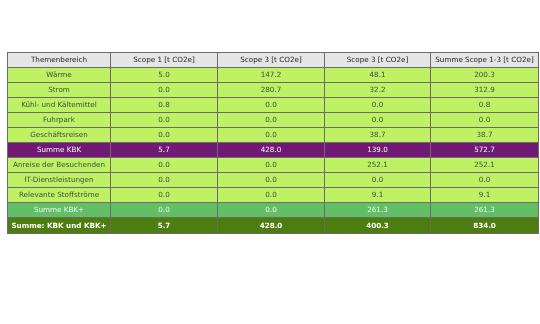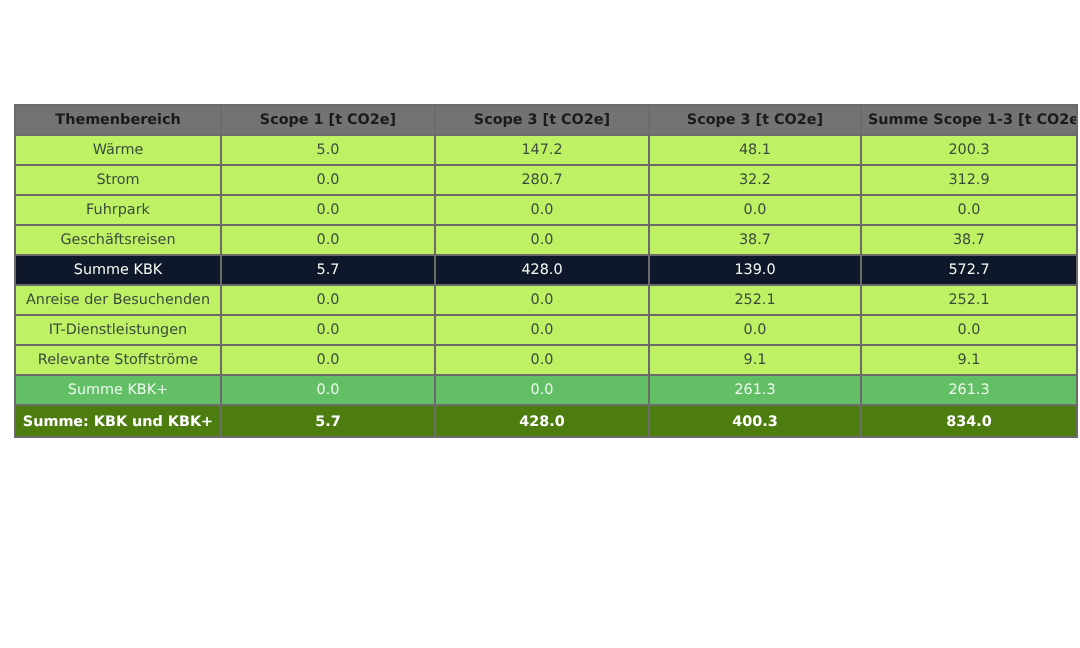--- a/index.html
+++ b/index.html
@@ -36,33 +36,33 @@
     border: 1px solid #6b6b6b;
     height: 14px;
     padding: 0 3px;
     font-size: 7.2px;
     line-height: 14px;
     text-align: center;
     white-space: nowrap;
     overflow: hidden;
   }
   thead th {
-    background: #737373;
+    background: #e5e5e5;
     color: #1a1a1a;
-    font-weight: bold;
+    font-weight: normal;
     height: 15px;
     line-height: 15px;
     border-color: #4a4a4a;
   }
   tr.data-row td {
     background: #bef264;
     color: #3c4a3c;
   }
   tr.subtotal-row td {
-    background: #0f172a;
+    background: #701a75;
     color: #f2fbf2;
   }
   tr.subtotal-light-row td {
     background: #63bf66;
     color: #eef9ee;
     margin-top: 40px;
   }
   tr.grand-total-row td {
     background: #4d7c0f;
     color: #ffffff;
@@ -99,20 +99,27 @@
           <td>147.2</td>
           <td>48.1</td>
           <td>200.3</td>
         </tr>
         <tr class="data-row">
           <td>Strom</td>
           <td>0.0</td>
           <td>280.7</td>
           <td>32.2</td>
           <td>312.9</td>
+        </tr>
+        <tr class="data-row">
+          <td>Kühl- und Kältemittel</td>
+          <td>0.8</td>
+          <td>0.0</td>
+          <td>0.0</td>
+          <td>0.8</td>
         </tr>
         <tr class="data-row">
           <td>Fuhrpark</td>
           <td>0.0</td>
           <td>0.0</td>
           <td>0.0</td>
           <td>0.0</td>
         </tr>
         <tr class="data-row">
           <td>Geschäftsreisen</td>

